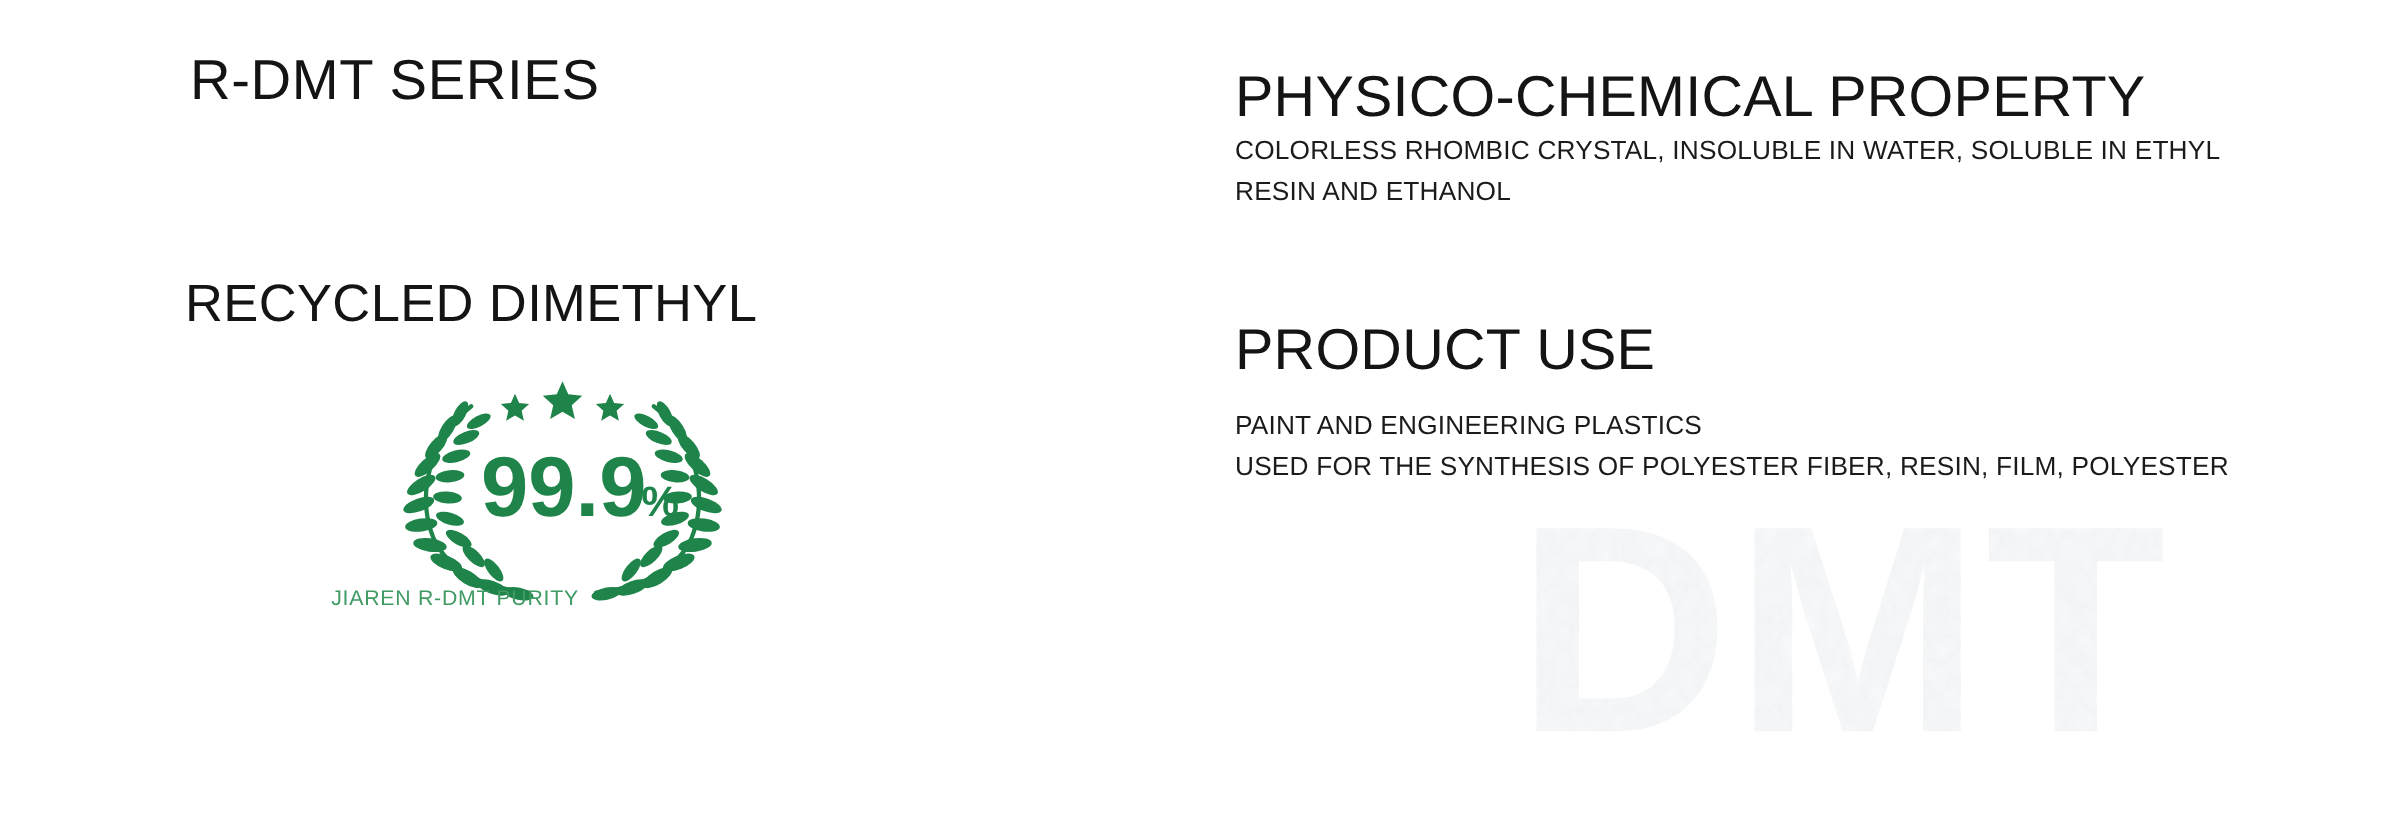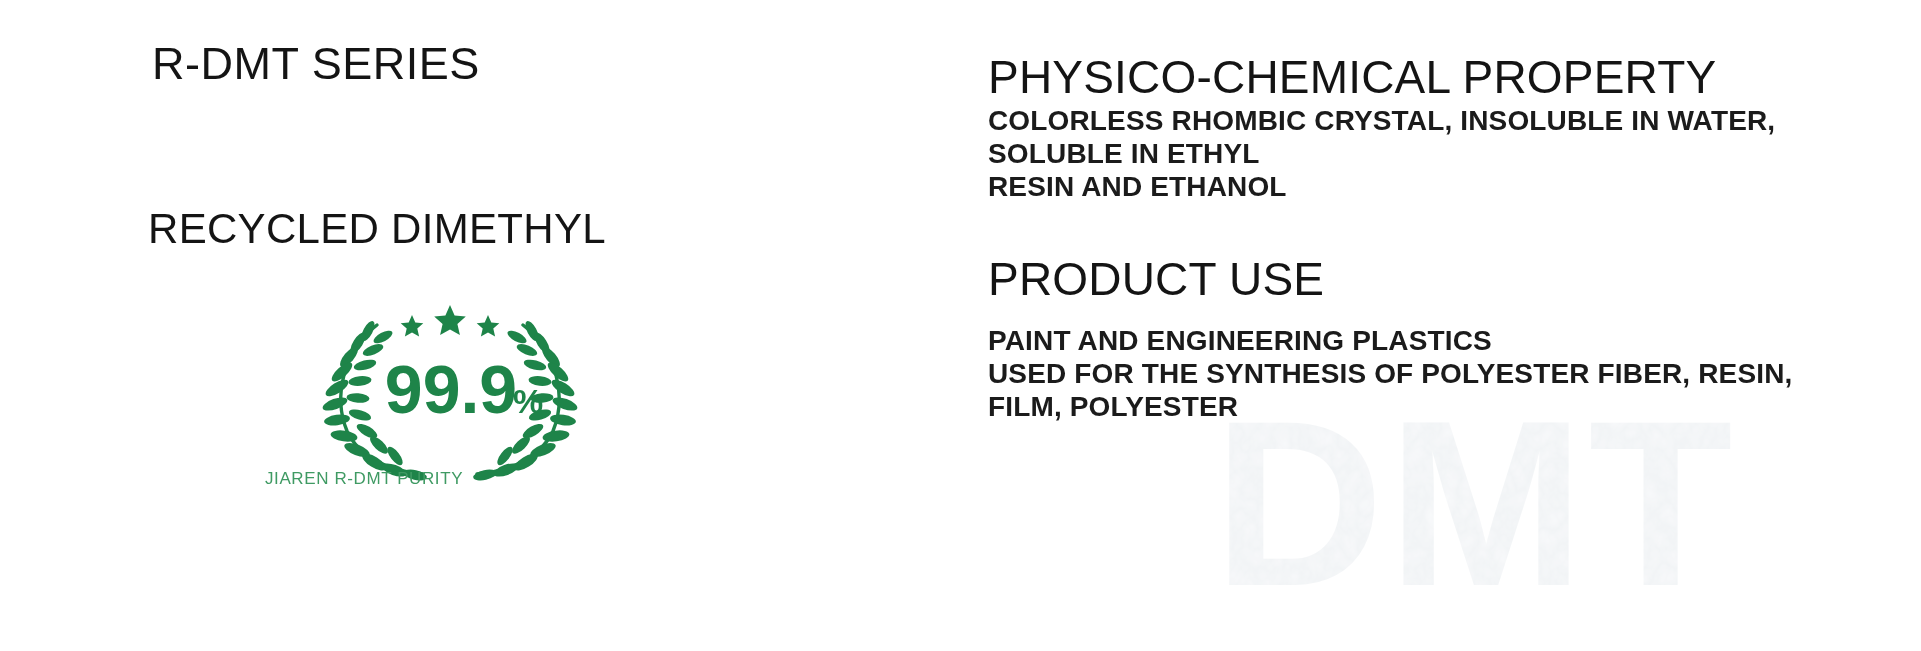--- a/index.html
+++ b/index.html
@@ -50,21 +50,21 @@
     left: 148px;
     top: 205px;
     width: 700px;
     font-size: 42px;
     line-height: 48px;
     font-weight: 400;
     letter-spacing: 0.3px;
     color: #141414;
     font-stretch: condensed;
   }
-  .product-name .pn-line { display: block; }
+  .product-name .pn-line { display: block; margin-top: 14px; }
   .product-name .pn-line.l2 { padding-left: 14px; }
 
   
   .badge-wrap {
     position: absolute;
     left: 265px;
     top: 305px;
     width: 370px;
     height: 210px;
     text-align: right;
@@ -104,24 +104,24 @@
     white-space: nowrap;
     font-stretch: condensed;
   }
   .sec-head.h1 { top: 34px; margin-top: 16px; }
   .sec-head.h2 { top: 252px; }
 
   .sec-body {
     position: absolute;
     left: 28px;
     width: 830px;
-    font-size: 28px;
+    font-size: 21px;
     line-height: 33px;
     letter-spacing: 0.15px;
-    font-weight: 700;
+    font-weight: 400;
     color: #1b1b1b;
     font-stretch: condensed;
   }
   .sec-body.b1 { top: 104px; }
   .sec-body.b2 { top: 324px; }
   .sec-body .bd-line { display: block; }
 
   
   .dmt-wrap {
     position: absolute;

